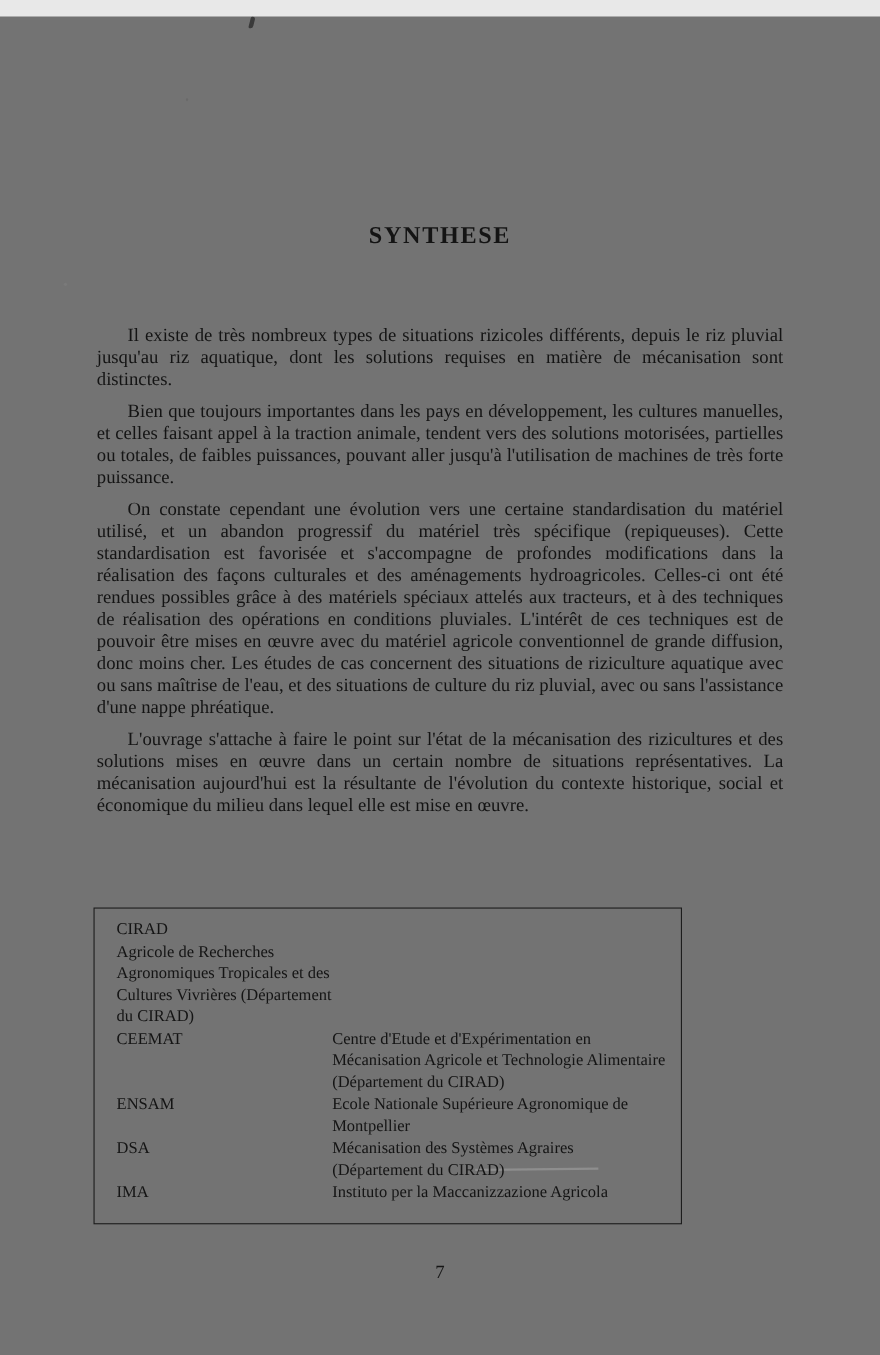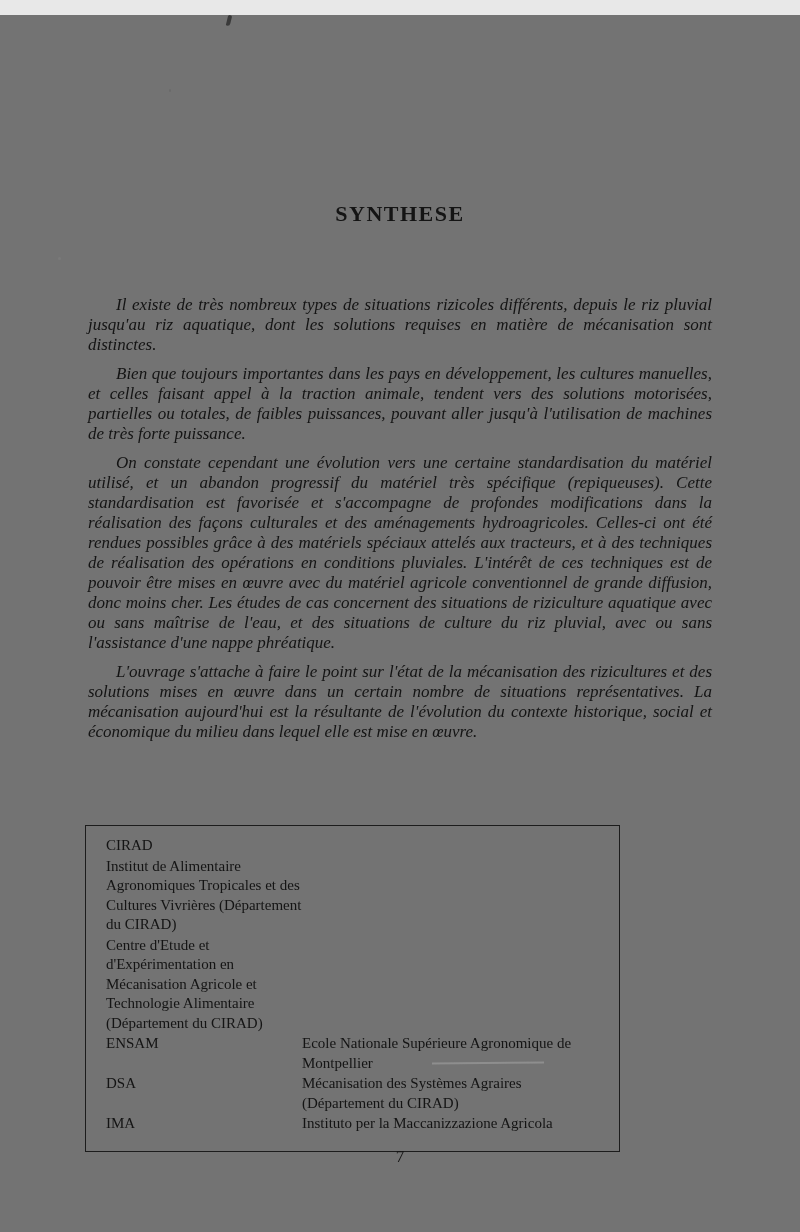--- a/index.html
+++ b/index.html
@@ -37,21 +37,20 @@
     top: 280px;
     left: 88px;
     width: 624px;
     font-size: 17px;
     line-height: 20px;
     text-align: justify;
   }
   .body-text p {
     margin: 0 0 9px 0;
     text-indent: 28px;
-    font-style: italic;
   }
 
   
   .abbrev-box {
     position: absolute;
     left: 85px;
     top: 810px;
     width: 535px;
     box-sizing: border-box;
     border: 1.5px solid #1c1c1c;
@@ -137,23 +136,24 @@
     <p>Bien que toujours importantes dans les pays en développement, les cultures manuelles, et celles faisant appel à la traction animale, tendent vers des solutions motorisées, partielles ou totales, de faibles puissances, pouvant aller jusqu'à l'utilisation de machines de très forte puissance.</p>
     <p>On constate cependant une évolution vers une certaine standardisation du matériel utilisé, et un abandon progressif du matériel très spécifique (repiqueuses). Cette standardisation est favorisée et s'accompagne de profondes modifications dans la réalisation des façons culturales et des aménagements hydroagricoles. Celles-ci ont été rendues possibles grâce à des matériels spéciaux attelés aux tracteurs, et à des techniques de réalisation des opérations en conditions pluviales. L'intérêt de ces techniques est de pouvoir être mises en œuvre avec du matériel agricole conventionnel de grande diffusion, donc moins cher. Les études de cas concernent des situations de riziculture aquatique avec ou sans maîtrise de l'eau, et des situations de culture du riz pluvial, avec ou sans l'assistance d'une nappe phréatique.</p>
     <p>L'ouvrage s'attache à faire le point sur l'état de la mécanisation des rizicultures et des solutions mises en œuvre dans un certain nombre de situations représentatives. La mécanisation aujourd'hui est la résultante de l'évolution du contexte historique, social et économique du milieu dans lequel elle est mise en œuvre.</p>
   </div>
 
   <div class="abbrev-box">
     <div class="abbrev-row">
       <div class="abbrev-term">CIRAD</div>
     </div>
     <div class="abbrev-row">
-      <div class="abbrev-def">Institut de Alimentaire Agronomiques Tropicales et des Cultures Vivrières (Département du CIRAD)</div>
+      <div class="abbrev-def">Agricole de Recherches Agronomiques Tropicales et des Cultures Vivrières (Département du CIRAD)</div>
     </div>
     <div class="abbrev-row">
+      <div class="abbrev-term">CEEMAT</div>
       <div class="abbrev-def">Centre d'Etude et d'Expérimentation en Mécanisation Agricole et Technologie Alimentaire (Département du CIRAD)</div>
     </div>
     <div class="abbrev-row">
       <div class="abbrev-term">ENSAM</div>
       <div class="abbrev-def">Ecole Nationale Supérieure Agronomique de Montpellier</div>
     </div>
     <div class="abbrev-row">
       <div class="abbrev-term">DSA</div>
       <div class="abbrev-def">Mécanisation des Systèmes Agraires (Département du CIRAD)</div>
     </div>

